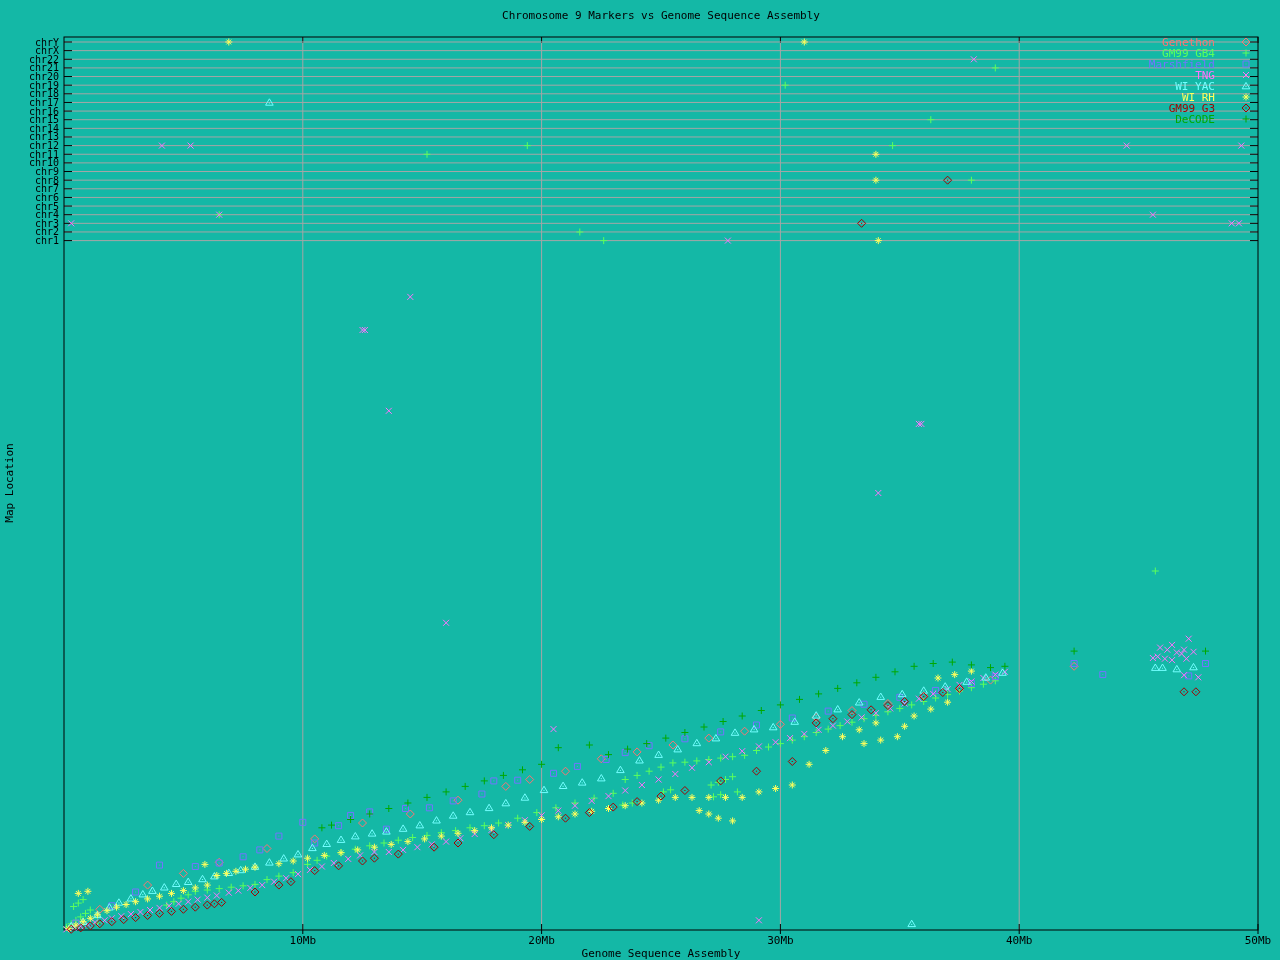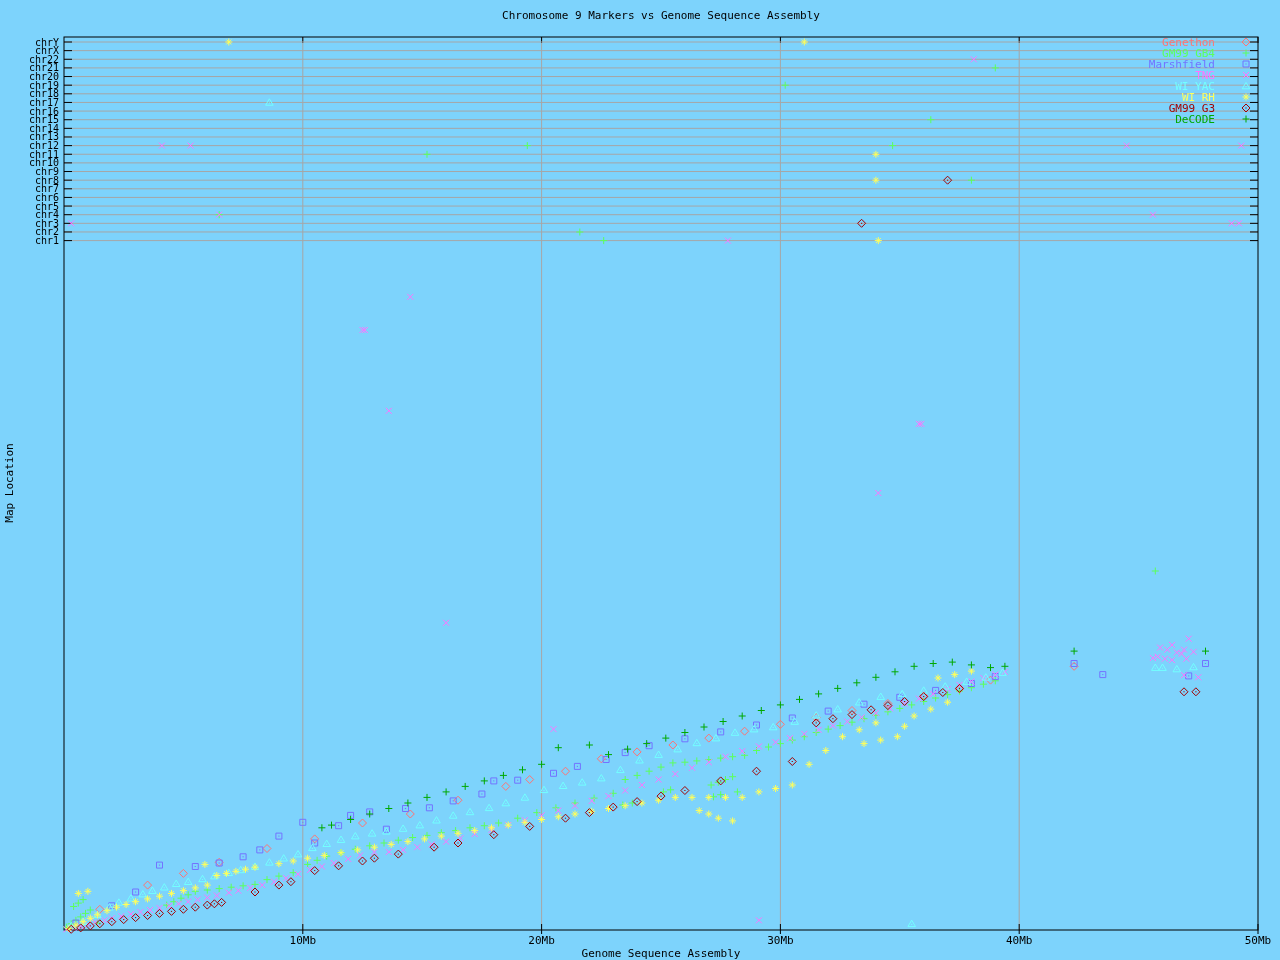--- a/index.html
+++ b/index.html
@@ -1,16 +1,16 @@
 <!DOCTYPE html>
 <html><head>
 <meta charset="utf-8">
 <style>
   html,body{margin:0;padding:0;background:#ffffff;}
-  .canvas{position:relative;width:1280px;height:960px;background:#7dd3fc;overflow:hidden;
+  .canvas{position:relative;width:1280px;height:960px;background:#14b8a6;overflow:hidden;
           font-family:"DejaVu Sans Mono", monospace;}
   svg text{font-family:"DejaVu Sans Mono", monospace;}
 </style>
 </head>
 <body>
 
 <div class="canvas">
   <svg id="plot" width="1280" height="960" viewBox="0 0 1280 960">
     <text x="661" y="19" text-anchor="middle" font-size="11" fill="#000000">Chromosome 9 Markers vs Genome Sequence Assembly</text>
     <text x="661" y="957" text-anchor="middle" font-size="11" fill="#000000">Genome Sequence Assembly</text>

